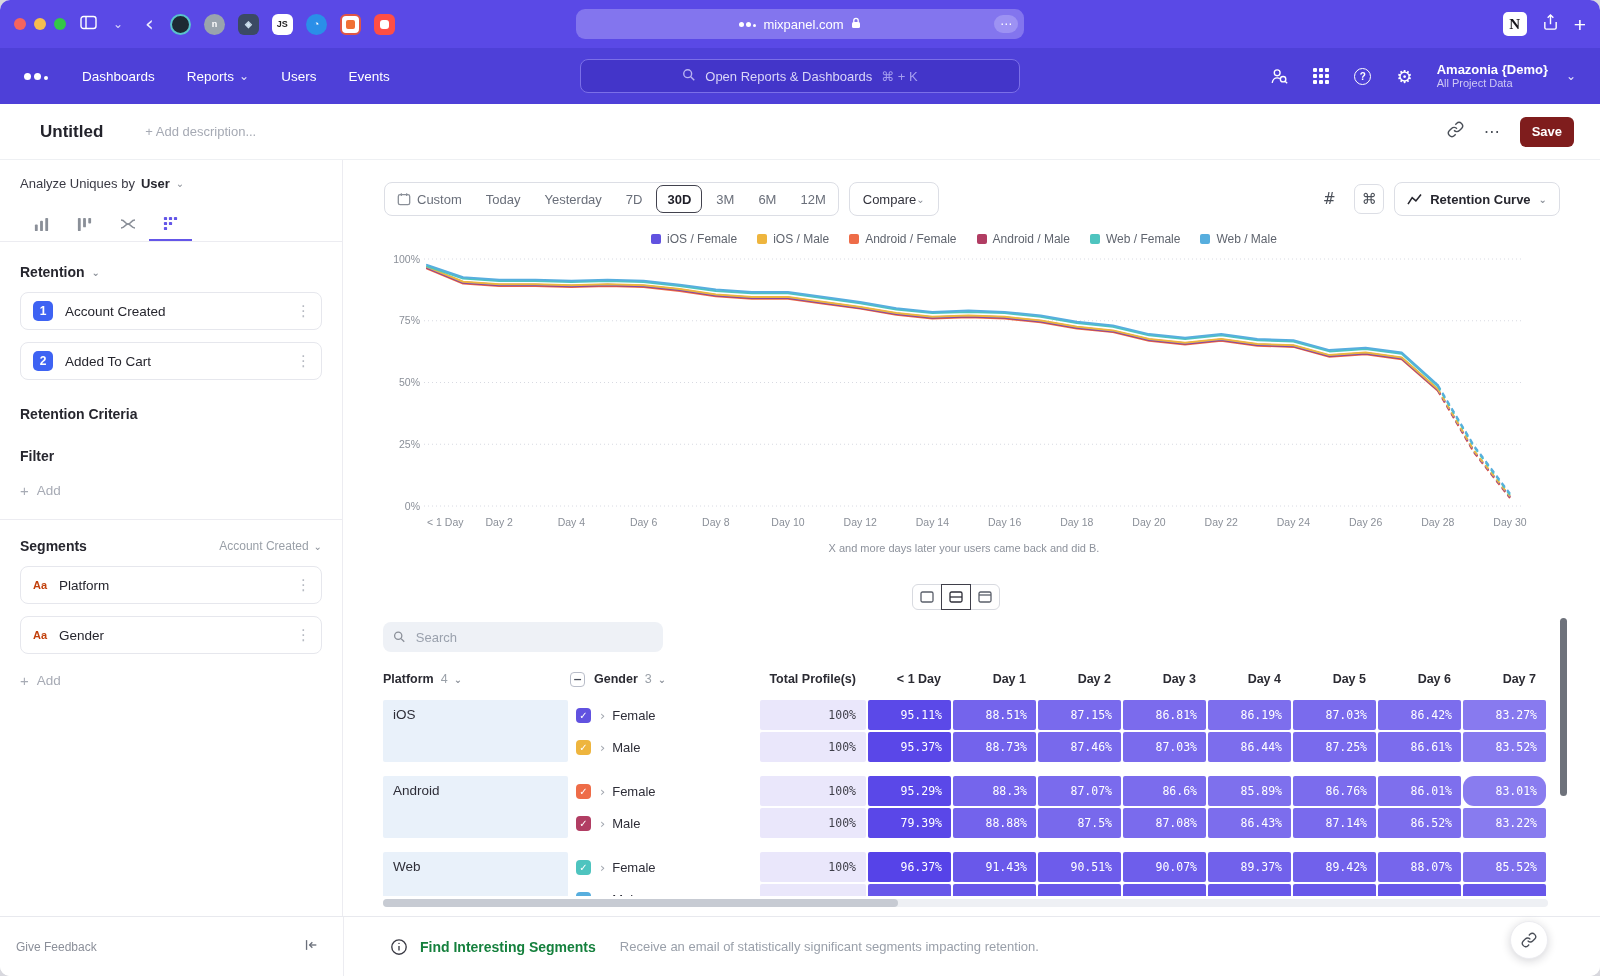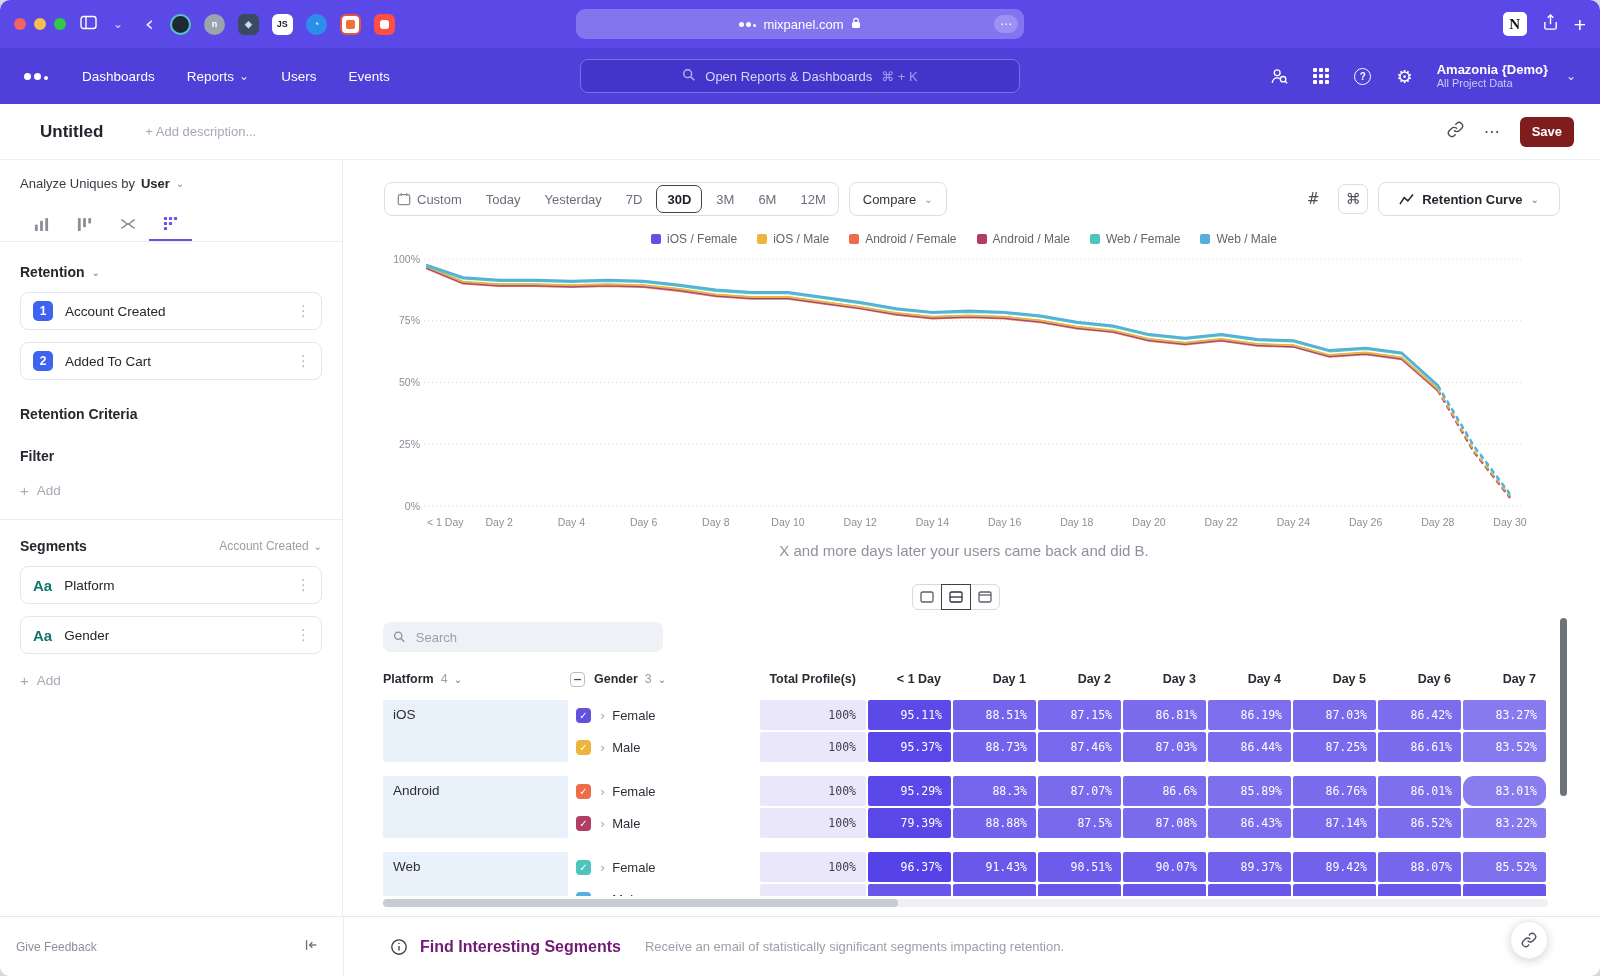--- a/index.html
+++ b/index.html
@@ -78,41 +78,41 @@
          font-weight:700;display:flex;align-items:center;justify-content:center;}
   .step-label{font-size:13.5px;color:#26262e;}
   .kebab{position:absolute;right:10px;color:#b6bac2;font-size:15px;cursor:pointer;}
   .criteria-card{margin-top:12px;height:38px;border:1px solid #e6e7ed;border-radius:8px;display:flex;
                  align-items:center;padding:0 12px;gap:30px;font-size:13.5px;color:#26262e;background:#fff;}
   .add-row{margin-top:18px;color:#a7abb5;font-size:13.5px;display:flex;align-items:center;gap:8px;cursor:pointer;}
   .add-row .pl{font-size:15px;}
   .breakdown-row{margin-top:18px;display:flex;align-items:center;justify-content:space-between;}
   .breakdown-row .bh{font-size:14px;font-weight:700;color:#26262e;}
   .breakdown-row .scope{font-size:12px;color:#9aa0a8;display:flex;align-items:center;gap:5px;}
-  .aa{color:#0f766e;font-weight:700;font-size:15px;}
+  .aa{color:#c2410c;font-weight:700;font-size:11px;}
 
   
   .main{position:absolute;left:344px;top:160px;right:0;bottom:60px;background:#fff;overflow:hidden;}
   .toolbar{position:absolute;top:22px;left:40px;right:40px;display:flex;align-items:center;}
   .range-group{display:inline-flex;align-items:center;height:34px;border:1px solid #dcdee5;border-radius:8px;background:#fff;}
   .range{padding:0 12px;font-size:13px;color:#6a6f7a;display:flex;align-items:center;gap:6px;height:100%;cursor:pointer;}
   .range.selected{border:1.5px solid #42424e;border-radius:7px;margin:0 2px;height:28px;font-weight:700;color:#1f1f28;padding:0 10px;}
-  .compare-btn{margin-left:10px;display:inline-flex;align-items:center;gap:8px;border:1px solid #dcdee5;
+  .compare-btn{margin-left:10px;display:inline-flex;align-items:center;border:1px solid #dcdee5;
                border-radius:8px;height:34px;padding:0 13px;font-size:13px;color:#32323c;cursor:pointer;}
   .tb-right{margin-left:auto;display:flex;align-items:center;gap:10px;}
   .icon-btn{width:30px;height:30px;display:flex;align-items:center;justify-content:center;color:#4a4f58;
             font-size:15px;cursor:pointer;}
   .icon-btn.boxed{border:1px solid #dcdee5;border-radius:7px;}
   .chart-type{display:inline-flex;align-items:center;gap:8px;border:1px solid #dcdee5;border-radius:8px;
-              height:34px;padding:0 20px;font-size:13px;font-weight:600;color:#26262e;cursor:pointer;}
+              height:34px;padding:0 12px;font-size:13px;font-weight:600;color:#26262e;cursor:pointer;}
   .legend{position:absolute;top:72px;left:40px;width:1160px;display:flex;justify-content:center;gap:20px;}
   .lg-item{display:flex;align-items:center;font-size:12px;color:#5f646e;cursor:pointer;}
   .lg-item .sw{width:10px;height:10px;border-radius:2px;margin-right:6px;display:inline-block;}
   #chart-svg{position:absolute;top:88px;left:40px;}
-  .chart-caption{position:absolute;top:382px;left:40px;width:1160px;text-align:center;font-size:15px;color:#8d929c;}
+  .chart-caption{position:absolute;top:382px;left:40px;width:1160px;text-align:center;font-size:11px;color:#8d929c;}
   .view-toggle{position:absolute;top:424px;left:568px;display:flex;}
   .vt{width:30px;height:26px;border:1px solid #d8dae0;background:#fff;display:flex;align-items:center;
       justify-content:center;cursor:pointer;}
   .vt.first{border-radius:6px 0 0 6px;}
   .vt.last{border-radius:0 6px 6px 0;margin-left:-1px;}
   .vt.mid{margin-left:-1px;border-color:#3f3f4a;z-index:2;}
 
   
   .tbl-search{position:absolute;left:39px;top:462px;width:280px;height:30px;background:#eef1f6;
               border-radius:8px;display:flex;align-items:center;padding:0 10px;gap:8px;}
@@ -147,21 +147,21 @@
   .hscroll-track{position:absolute;left:383px;top:899px;width:1165px;height:8px;background:#eef0f4;border-radius:4px;}
   .hscroll-thumb{position:absolute;left:383px;top:899px;width:515px;height:8px;background:#c7cbd3;border-radius:4px;cursor:pointer;}
   .vscroll{position:absolute;right:33px;top:618px;width:7px;height:178px;background:#6e727b;border-radius:4px;cursor:pointer;}
 
   
   .footer{position:absolute;left:0;right:0;bottom:0;height:60px;background:#fff;border-top:1px solid #e8e9ee;display:flex;}
   .footer-left{width:344px;border-right:1px solid #ececf1;display:flex;align-items:center;
                justify-content:space-between;padding:0 24px 0 16px;}
   .gf{font-size:12px;color:#8b8f99;cursor:pointer;}
   .footer-main{flex:1;display:flex;align-items:center;padding-left:46px;gap:12px;}
-  .fis-title{font-size:16px;font-weight:700;color:#701a75;}
+  .fis-title{font-size:14px;font-weight:700;color:#15803d;}
   .fis-sub{font-size:13px;color:#9aa0aa;margin-left:12px;}
   .float-link{position:absolute;right:52px;bottom:17px;width:38px;height:38px;border-radius:50%;background:#fff;
               border:1px solid #ececf0;box-shadow:0 2px 10px rgba(20,20,40,.18);display:flex;align-items:center;
               justify-content:center;color:#4a4f58;cursor:pointer;z-index:5;}
 </style>
 </head>
 <body>
 
 <div class="screen">
 

